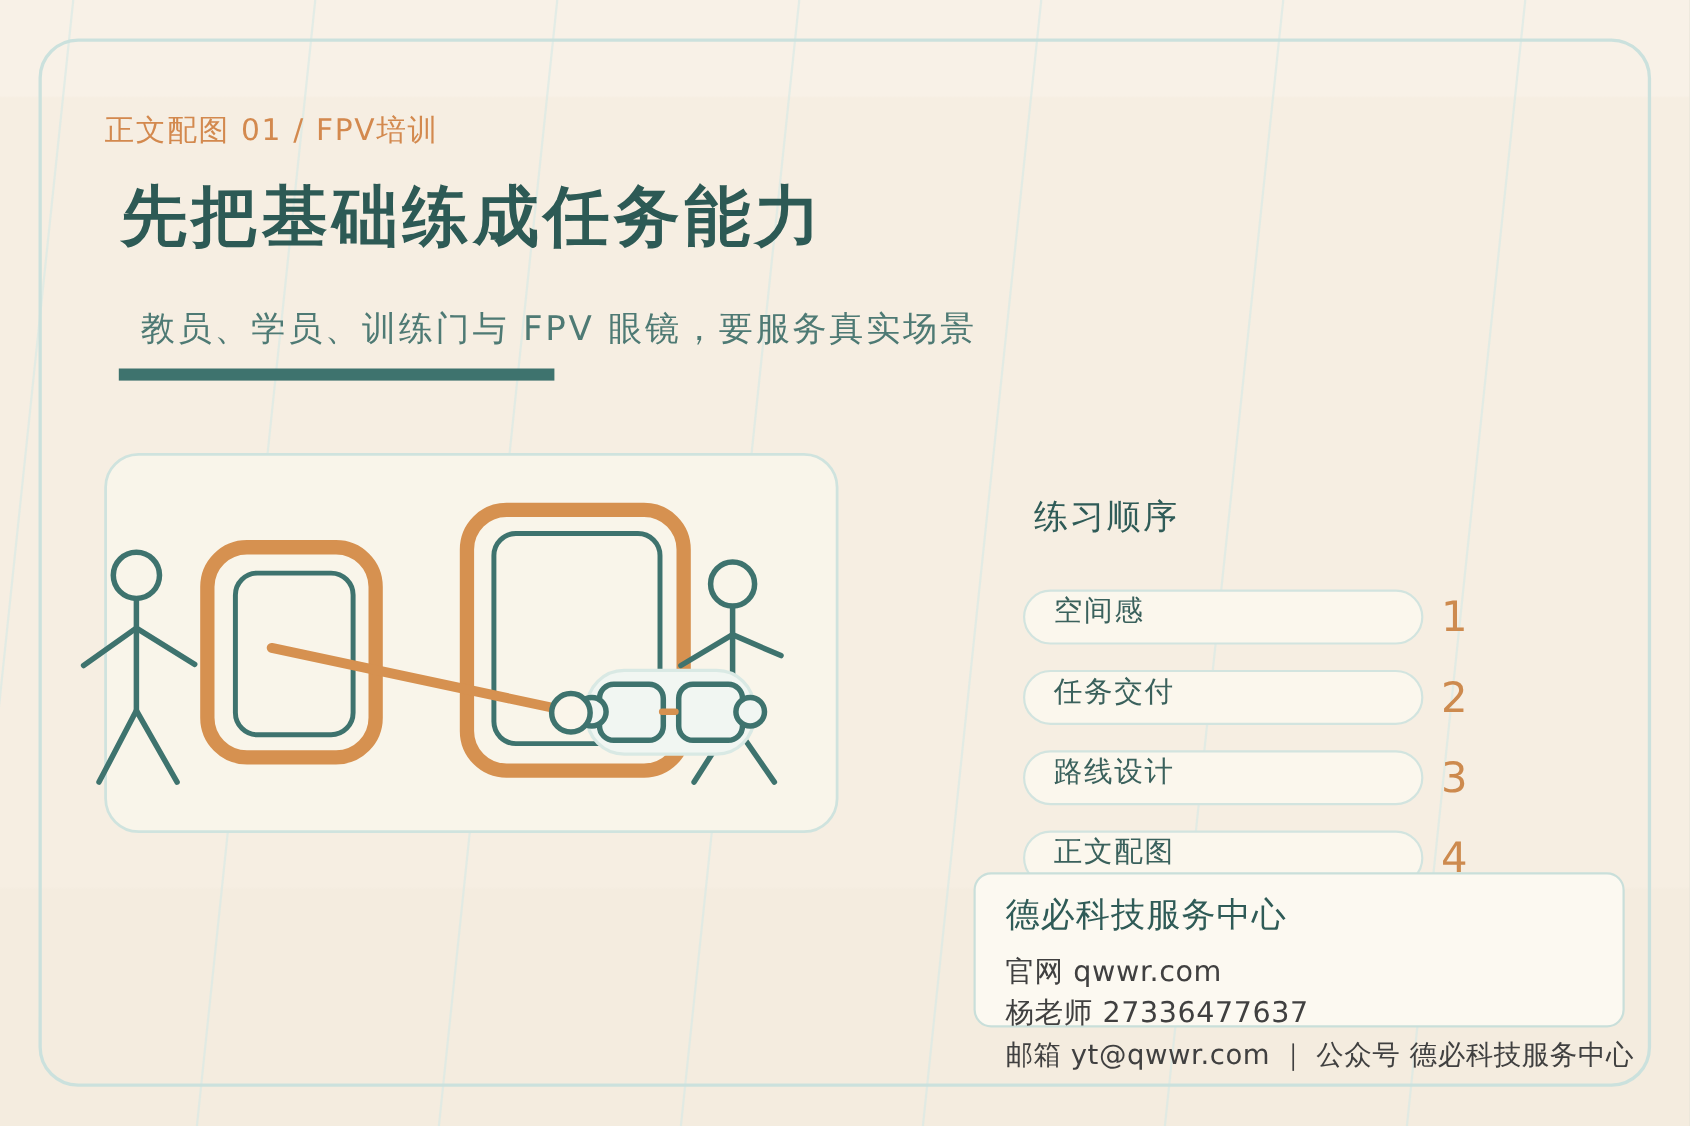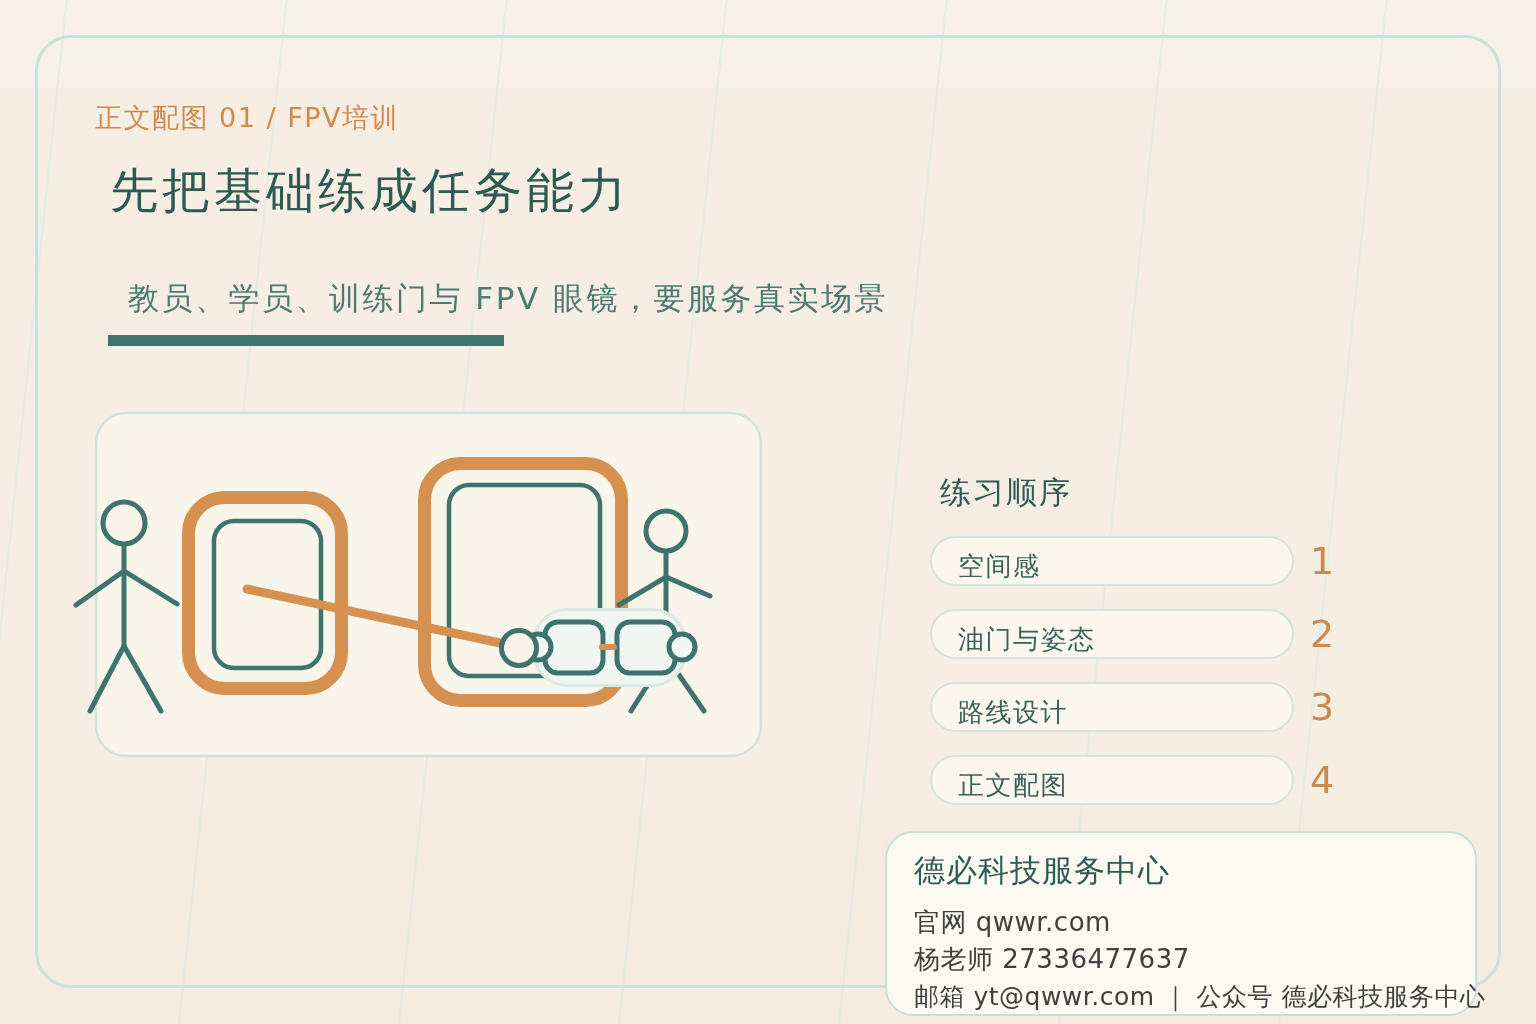--- a/index.html
+++ b/index.html
@@ -25,63 +25,63 @@
     border:3px solid #cbe1dd;border-radius:36px;box-sizing:border-box;
     z-index:1;
   }
   .eyebrow{
     position:absolute;left:95px;top:100px;
     font-size:27px;letter-spacing:1.5px;color:#d3894e;z-index:2;
     white-space:nowrap;
   }
   .title{
     position:absolute;left:110px;top:166px;
-    font-size:48px;line-height:1.04;letter-spacing:4px;
-    font-weight:400;color:#2d5a55;z-index:2;white-space:nowrap;
+    font-size:60px;line-height:1.04;letter-spacing:4px;
+    font-weight:700;color:#2d5a55;z-index:2;white-space:nowrap;
   }
   .subtitle{
     position:absolute;left:128px;top:278px;
     font-size:31px;letter-spacing:2.5px;color:#4e7a74;z-index:2;
     white-space:nowrap;
   }
   .title-bar{
     position:absolute;left:108px;top:335px;width:396px;height:11px;
     background:#3e736e;z-index:2;
   }
   .illus{position:absolute;left:60px;top:400px;z-index:2;}
   
   .ex-heading{
-    position:absolute;left:940px;top:472px;
+    position:absolute;left:940px;top:449px;
     font-size:31px;letter-spacing:2px;font-weight:500;color:#2f5b57;z-index:2;
     white-space:nowrap;
   }
   .ex-list{
     position:absolute;left:930px;top:536px;z-index:2;
     display:flex;flex-direction:column;gap:23px;
   }
   .ex-row{display:flex;align-items:center;}
   .ex-pill{
     width:364px;height:50px;box-sizing:border-box;
     background:#fbf7ed;border:2px solid #d2e4df;border-radius:25px;
-    display:flex;align-items:flex-end;
+    display:flex;align-items:flex-start;
   }
   .ex-label{
     padding-left:26px;font-size:26px;letter-spacing:1.5px;color:#3a615c;
     white-space:nowrap;
   }
   .ex-num{
     width:52px;margin-left:2px;text-align:center;
     font-size:38px;color:#cd8a4e;font-weight:400;
   }
   
   .card{
-    position:absolute;left:885px;top:793px;width:592px;height:185px;
+    position:absolute;left:885px;top:793px;width:592px;height:141px;
     box-sizing:border-box;background:#fcf9f1;
-    border:2.5px solid #c9dfda;border-radius:28px;
-    padding:19px 28px 0 27px;z-index:5;margin-top:38px;
+    border:2.5px solid #c9dfda;border-radius:16px;
+    padding:19px 28px 0 27px;z-index:5;
   }
   .card-title{
     font-size:31px;font-weight:500;letter-spacing:1px;color:#2f5b57;
     line-height:36px;margin-bottom:16px;white-space:nowrap;
   }
   .card-line{
     font-size:26px;color:#404040;line-height:37px;letter-spacing:.5px;
     white-space:nowrap;
   }
   .card-line.small{font-size:25px;text-align:center;}
@@ -147,21 +147,21 @@
   <div class="ex-heading">练习顺序</div>
   <div class="ex-list">
     <div class="ex-row">
       <div class="ex-pill">
         <span class="ex-label">空间感</span>
       </div>
       <div class="ex-num">1</div>
     </div>
     <div class="ex-row">
       <div class="ex-pill">
-        <span class="ex-label">油门与姿态</span>
+        <span class="ex-label">任务交付</span>
       </div>
       <div class="ex-num">2</div>
     </div>
     <div class="ex-row">
       <div class="ex-pill">
         <span class="ex-label">路线设计</span>
       </div>
       <div class="ex-num">3</div>
     </div>
     <div class="ex-row">

